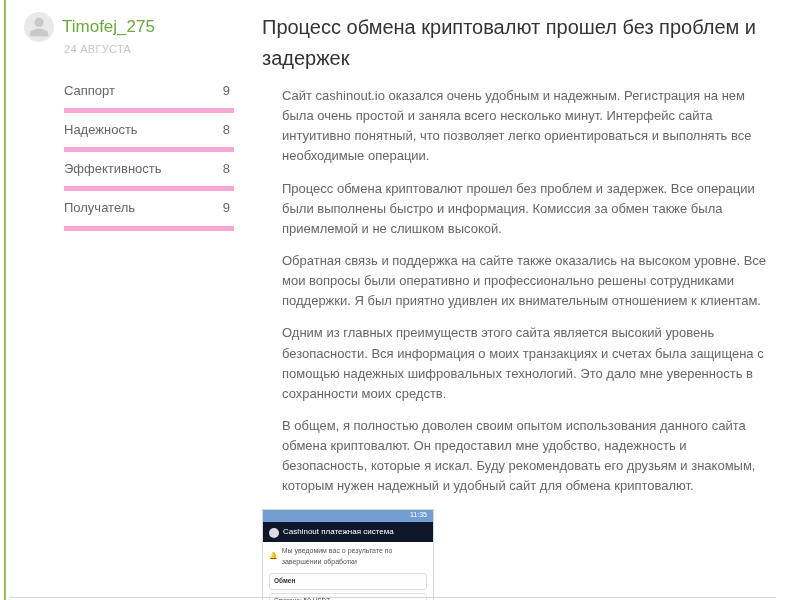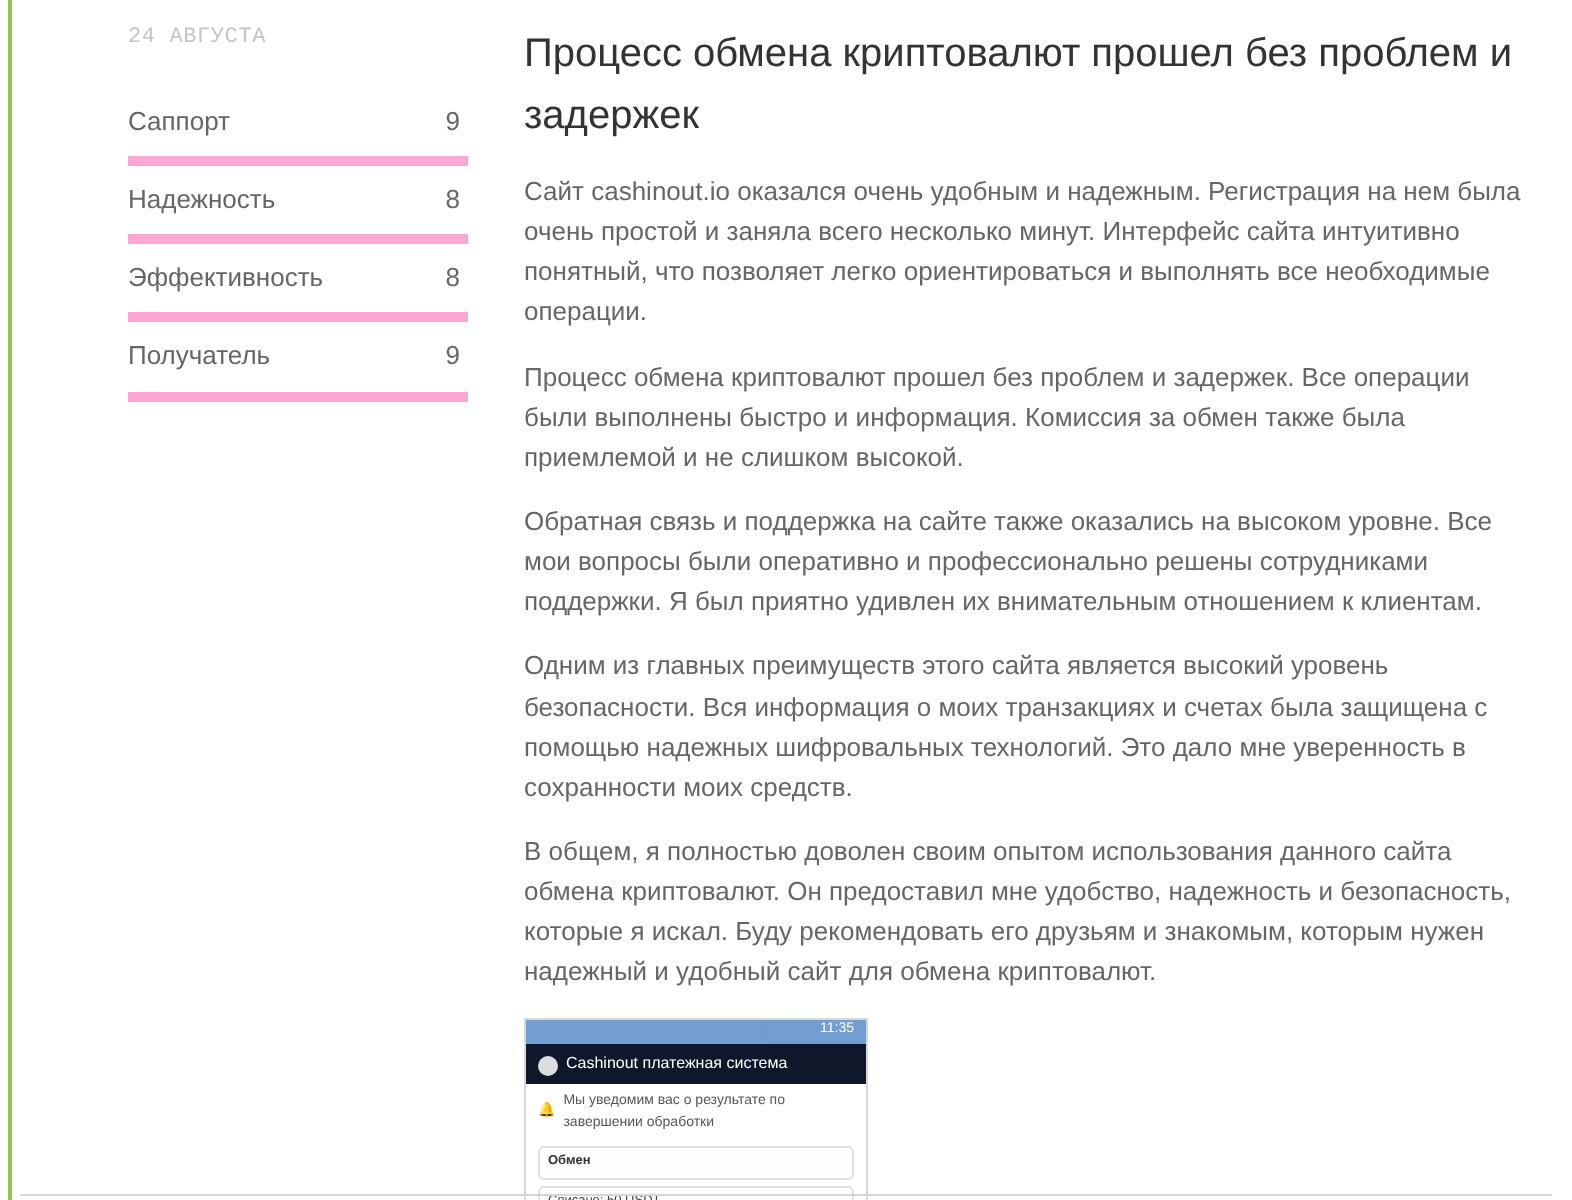--- a/index.html
+++ b/index.html
@@ -48,21 +48,20 @@
     color: #6aa93a;
     font-size: 17px;
     font-weight: 400;
   }
   .date {
     padding-left: 40px;
     color: #c5c5c5;
     font-size: 11px;
     letter-spacing: .3px;
     margin-top: -1px;
-    font-family: Liberation Mono, monospace;
   }
   .scores {
     margin-top: 16px;
     padding-left: 40px;
   }
   .score-row {
     display: flex;
     justify-content: space-between;
     padding: 7px 4px 7px 0;
     border-bottom: 5px solid #f9a8d4;
@@ -77,20 +76,21 @@
   .title {
     color: #333;
     font-size: 20px;
     font-weight: 400;
     margin-bottom: 12px;
   }
   .para {
     color: #666;
     font-size: 13px;
     margin-bottom: 12px;
+    margin-left: 20px;
   }
   .shot {
     width: 172px;
     border: 1px solid #d8d8d8;
     background: #fff;
     overflow: hidden;
     margin-top: 6px;
   }
   .shot-hdr {
     background: #0f172a;
@@ -140,20 +140,28 @@
   }
 </style>
 </head>
 <body>
 
 <div class="green-bar"></div>
 
 <div class="wrap">
 
   <aside class="side">
+    <div class="user-row">
+      <span class="avatar">
+        <svg width="22" height="22" viewBox="0 0 24 24">
+            <path d="M12 12c2.8 0 5-2.2 5-5s-2.2-5-5-5-5 2.2-5 5 2.2 5 5 5zm0 2c-3.3 0-10 1.7-10 5v3h20v-3c0-3.3-6.7-5-10-5z"></path>
+          </svg>
+      </span>
+      <a class="uname">Timofej_275</a>
+    </div>
     <div class="date">24 АВГУСТА</div>
 
     <div class="scores">
       <div class="score-row">
         <span>Саппорт</span>
         <span class="val">9</span>
       </div>
       <div class="score-row">
         <span>Надежность</span>
         <span class="val">8</span>

